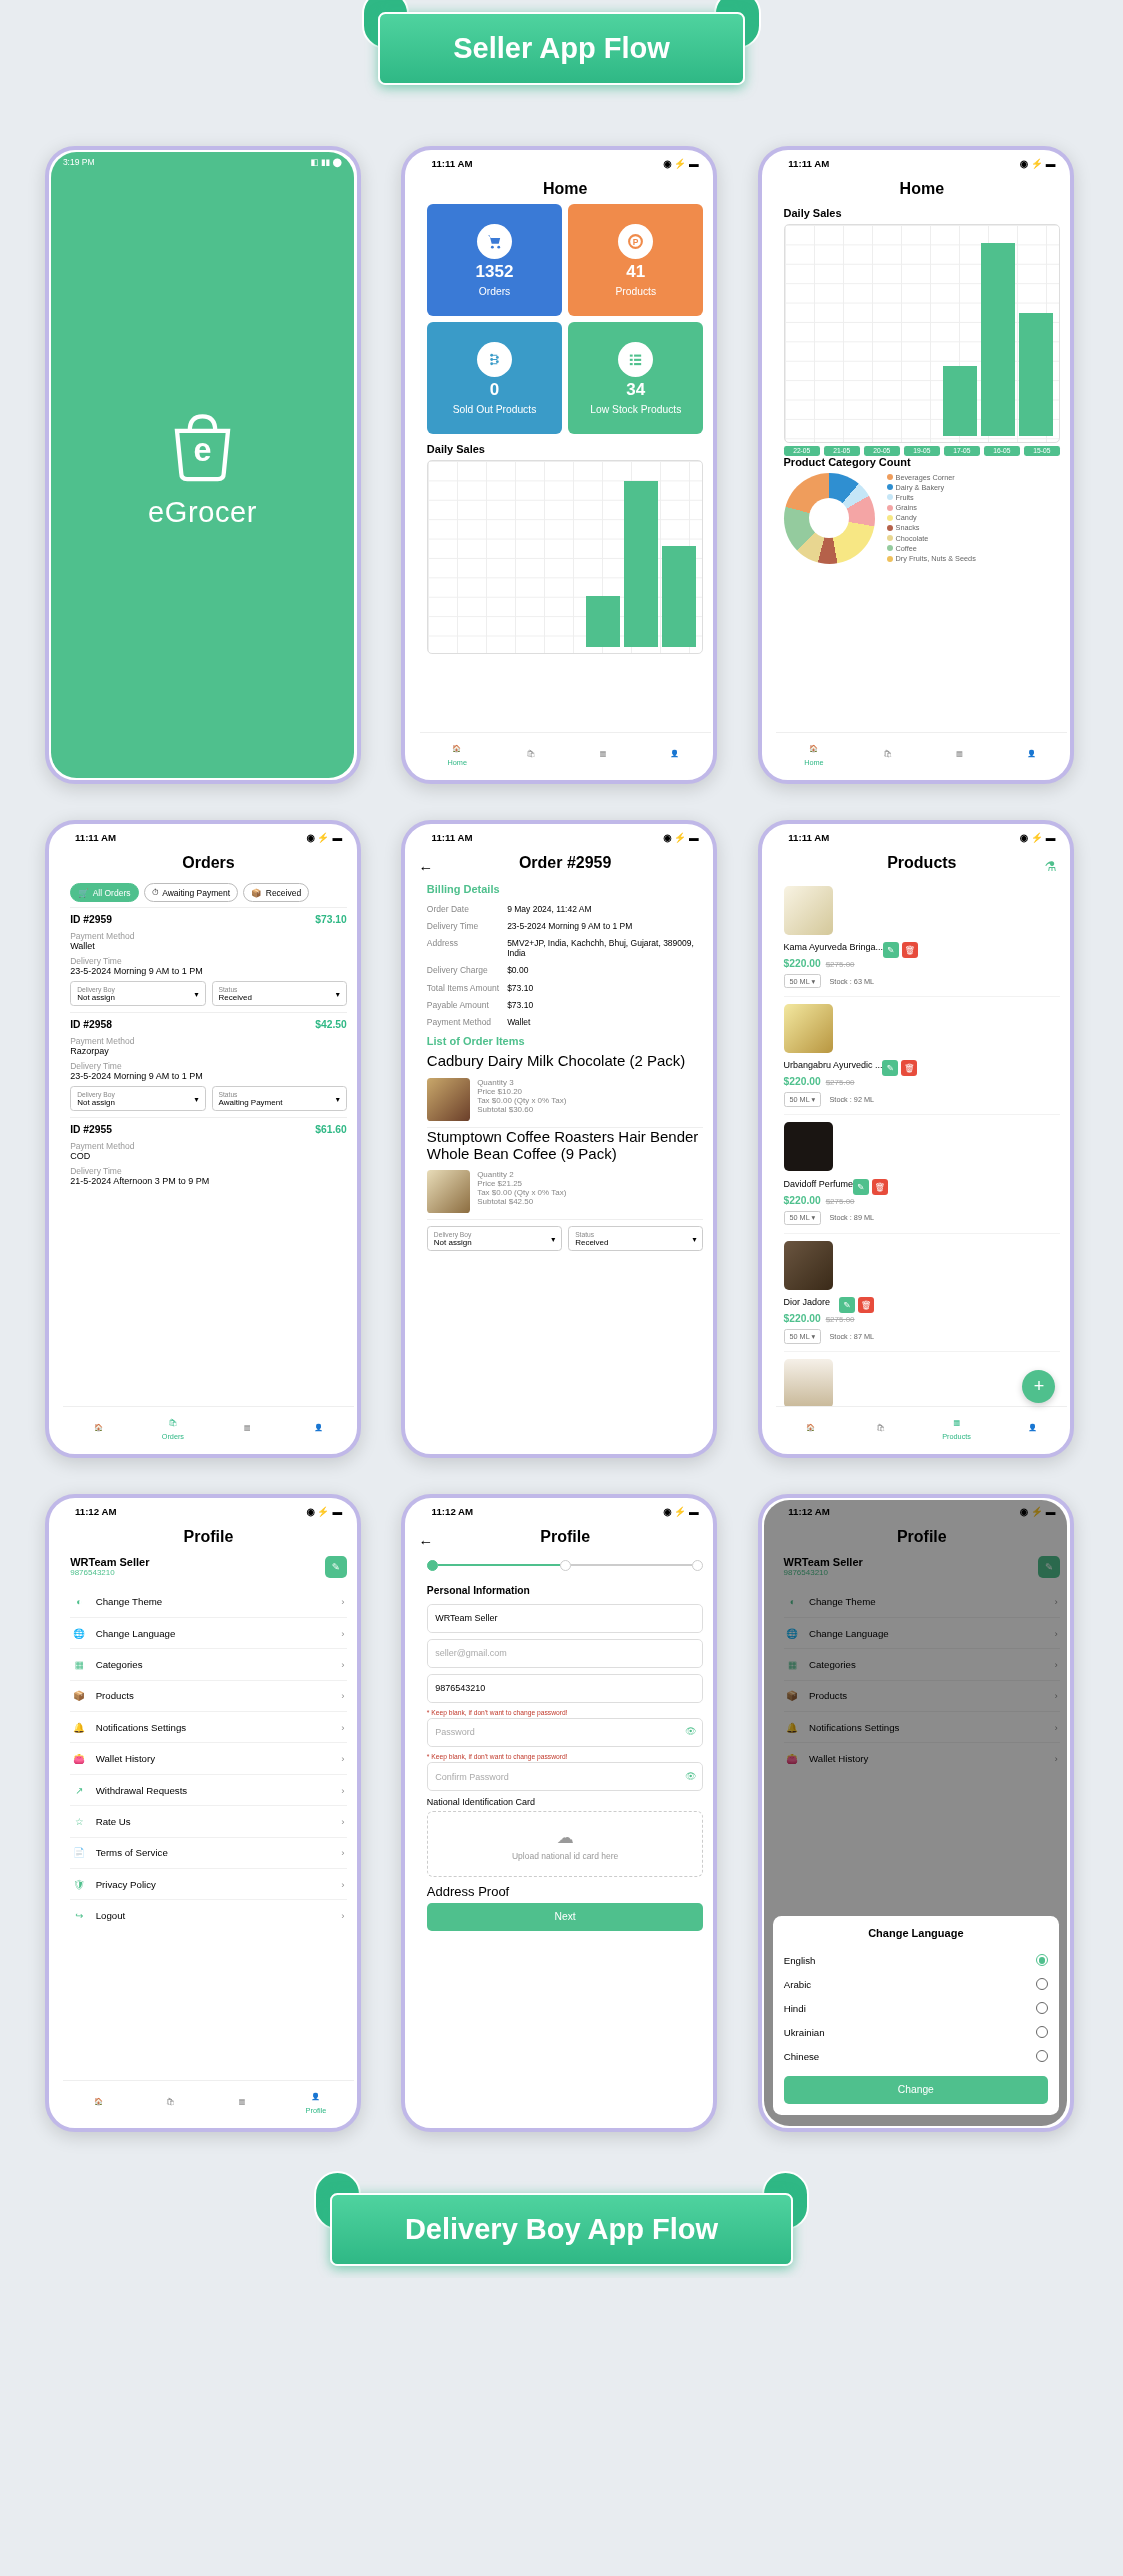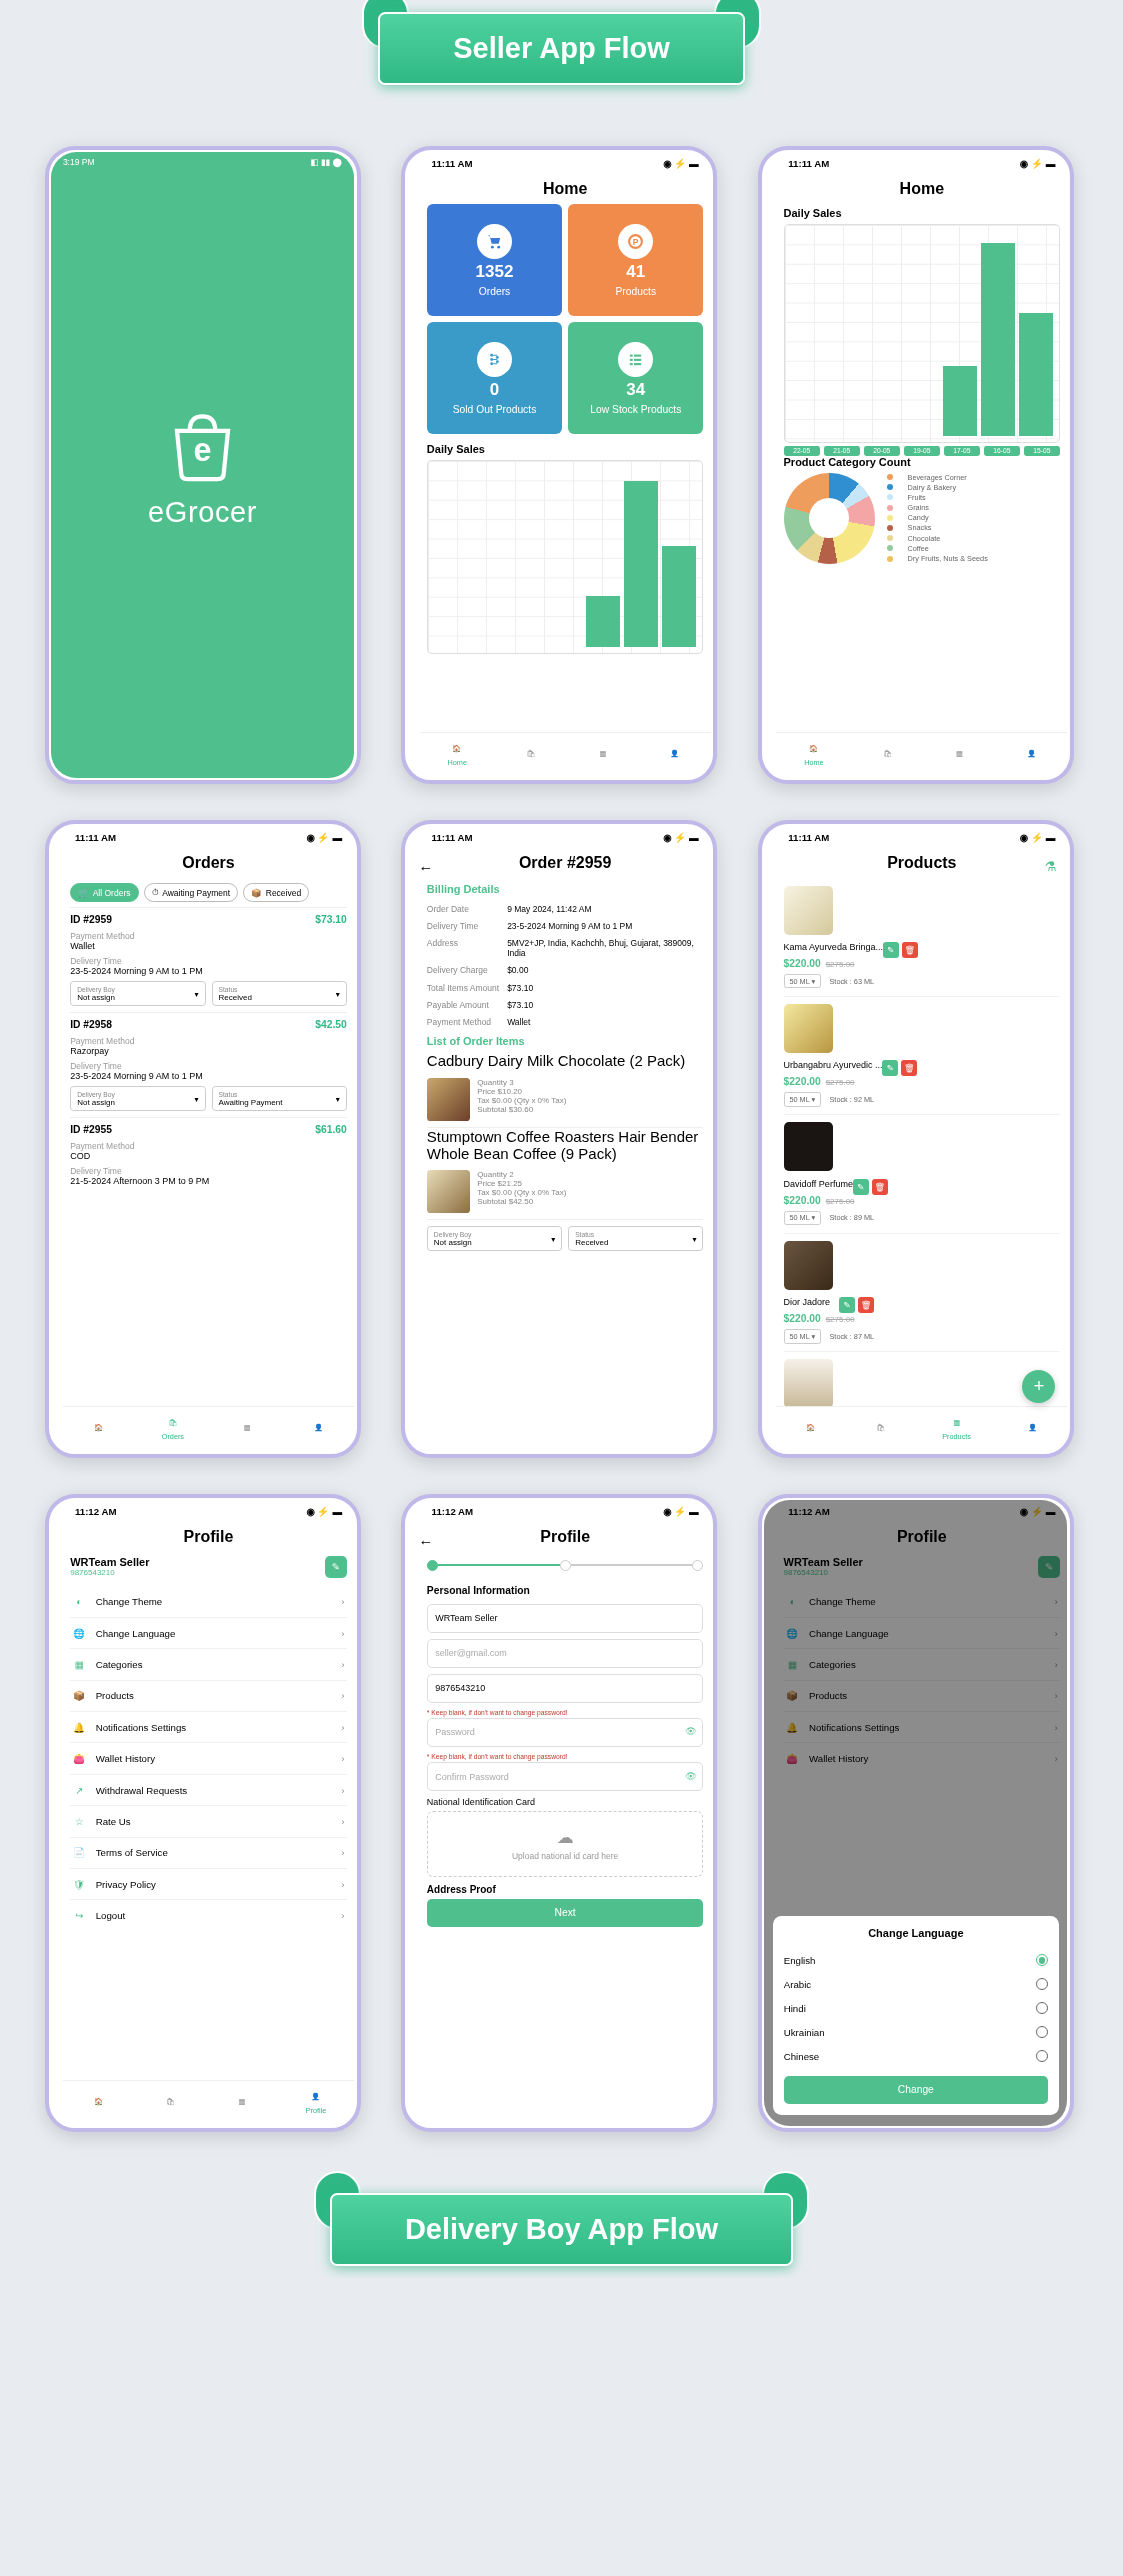--- a/index.html
+++ b/index.html
@@ -41,21 +41,21 @@
 .chart-box { border: 0.6px solid #ddd; border-radius: 4.9px; padding: 6px; height: 194px; display: flex; align-items: flex-end; gap: 3.6px; position: relative; background-image: linear-gradient(#eee 0.6px, transparent 0.6px), linear-gradient(90deg, #eee 0.6px, transparent 0.6px); background-size: 29px 19.4px; }
 .chart-bar { background: #4fc08d; flex: 1; }
 .chart-labels { display: flex; gap: 3.6px; margin-top: 3.6px; }
 .chart-label-pill { background: #4fc08d; color: #fff; font-size: 6.7px; padding: 1.2px 3.6px; border-radius: 2.4px; flex: 1; text-align: center; }
 
 
 .donut-row { display: flex; gap: 12px; align-items: center; margin-top: 4.9px; }
 .donut { width: 91px; height: 91px; border-radius: 50%; background: conic-gradient(#2f8fd1 0 40deg,#c5e6f7 40deg 60deg,#f4a5a5 60deg 100deg,#f7e784 100deg 170deg,#b5614a 170deg 195deg,#e8d690 195deg 225deg,#94cb9e 225deg 285deg,#ef9d5c 285deg 360deg); position: relative; }
 .donut::after { content:''; position: absolute; inset: 25.5px; background:#fff; border-radius:50%; }
 .legend { font-size: 7.3px; color:#666; }
-.legend-row { display:flex; align-items:center; gap:15px; margin-bottom:1.2px; }
+.legend-row { display:flex; align-items:center; gap:3px; margin-bottom:1.2px; }
 .legend-dot { width:6px; height:6px; border-radius:50%; }
 
 
 .pill-row { display: flex; gap: 4.9px; padding: 4.9px 0; overflow: hidden; }
 .pill { border: 0.6px solid #bbb; border-radius: 11px; padding: 3px 7.3px; font-size: 8.5px; display:flex; align-items:center; gap:3.6px; white-space: nowrap; }
 .pill.active { background:#4fc08d; color:#fff; border-color:#4fc08d; }
 .order-row { display:flex; justify-content:space-between; border-top:0.6px solid #eee; padding:6px 0; font-size:10.3px; }
 .order-id { font-weight:600; }
 .order-price { color:#2fb885; font-weight:700; }
 .order-sub { color:#999; font-size:8.5px; }
@@ -743,21 +743,21 @@
     <div class="form-input"><span>9876543210</span></div>
     <div class="hint-red">* Keep blank, if don't want to change password!</div>
     <div class="form-input muted"><span>Password</span><span class="eye-icon">👁</span></div>
     <div class="hint-red">* Keep blank, if don't want to change password!</div>
     <div class="form-input muted"><span>Confirm Password</span><span class="eye-icon">👁</span></div>
     <div style="font-size:9px;font-weight:500;margin:3.6px 0">National Identification Card</div>
     <div class="upload-box">
       <div class="upload-cloud">☁</div>
       <div>Upload national id card here</div>
     </div>
-    <div style="font-size:10px;font-weight:700;margin:3.6px 0">Address Proof</div>
+    <div style="font-size:13px;font-weight:400;margin:3.6px 0">Address Proof</div>
     <div class="primary-btn"><span>Next</span></div>
   </div>
 </div>
     </div>
 
 <div class="phone">
       <div class="phone-inner">
   <div class="status-bar">
           <span>11:12 AM</span>
           <span class="status-right">◉ ⚡ ▬</span>

